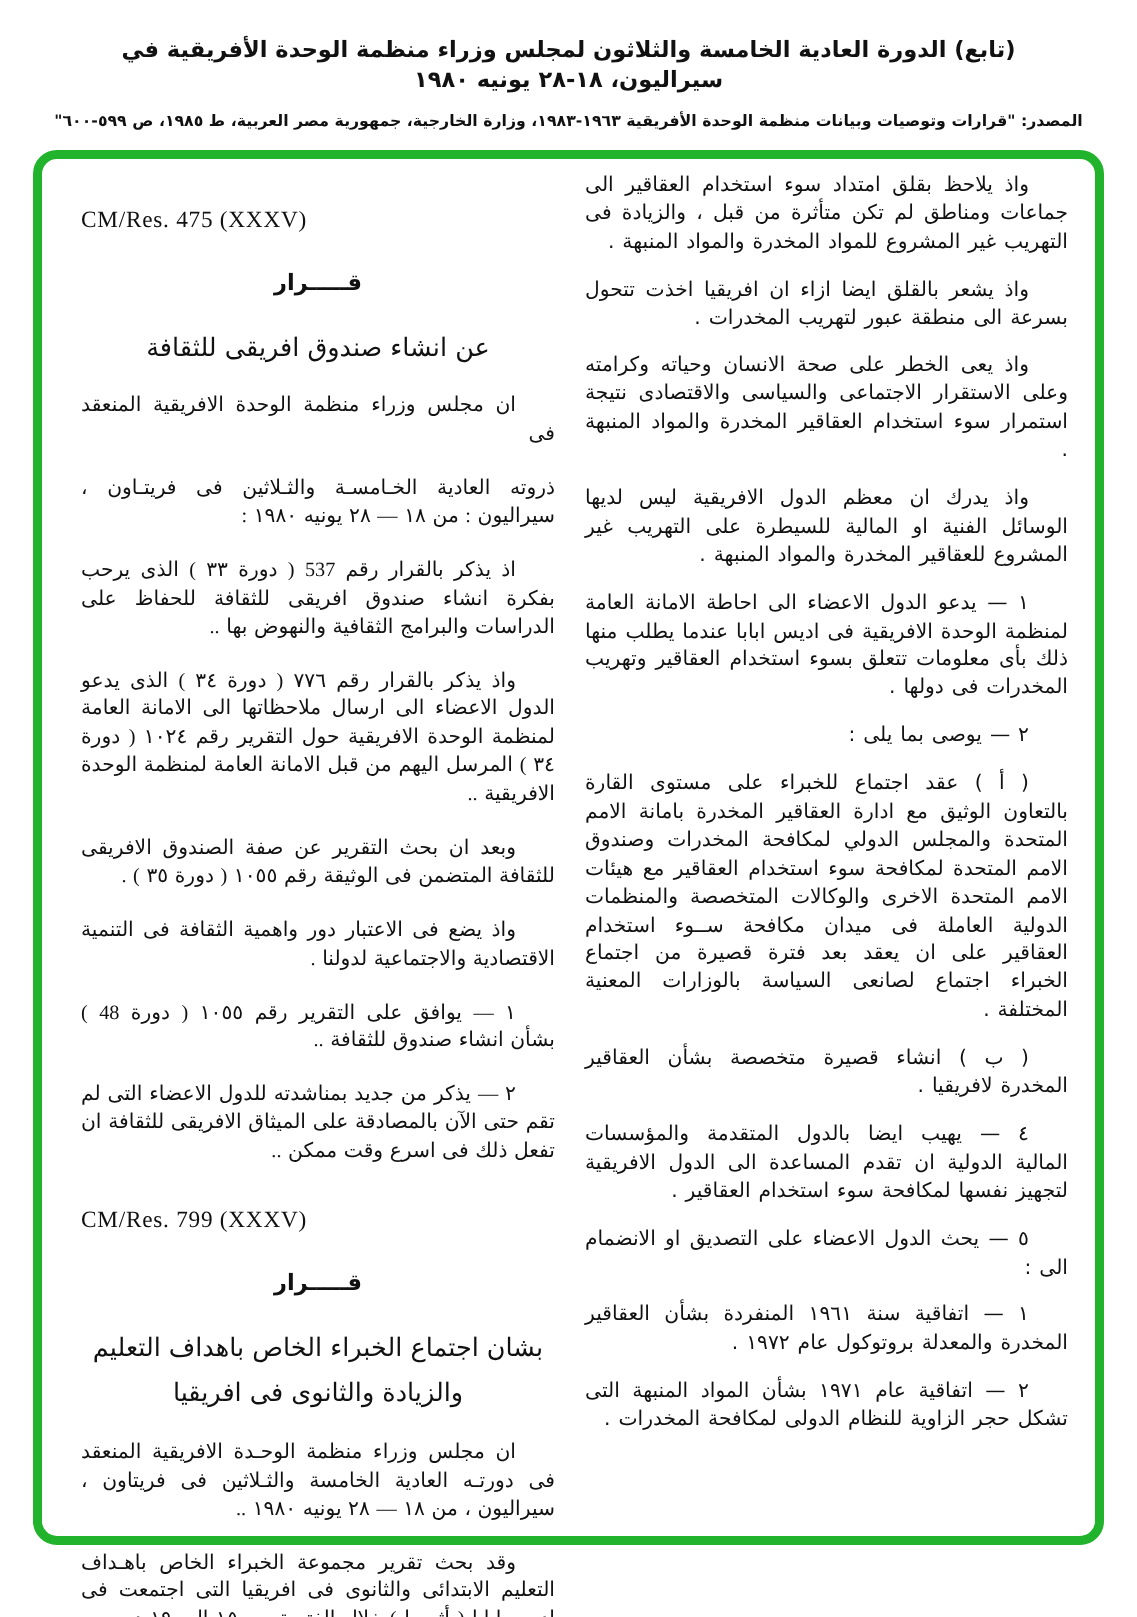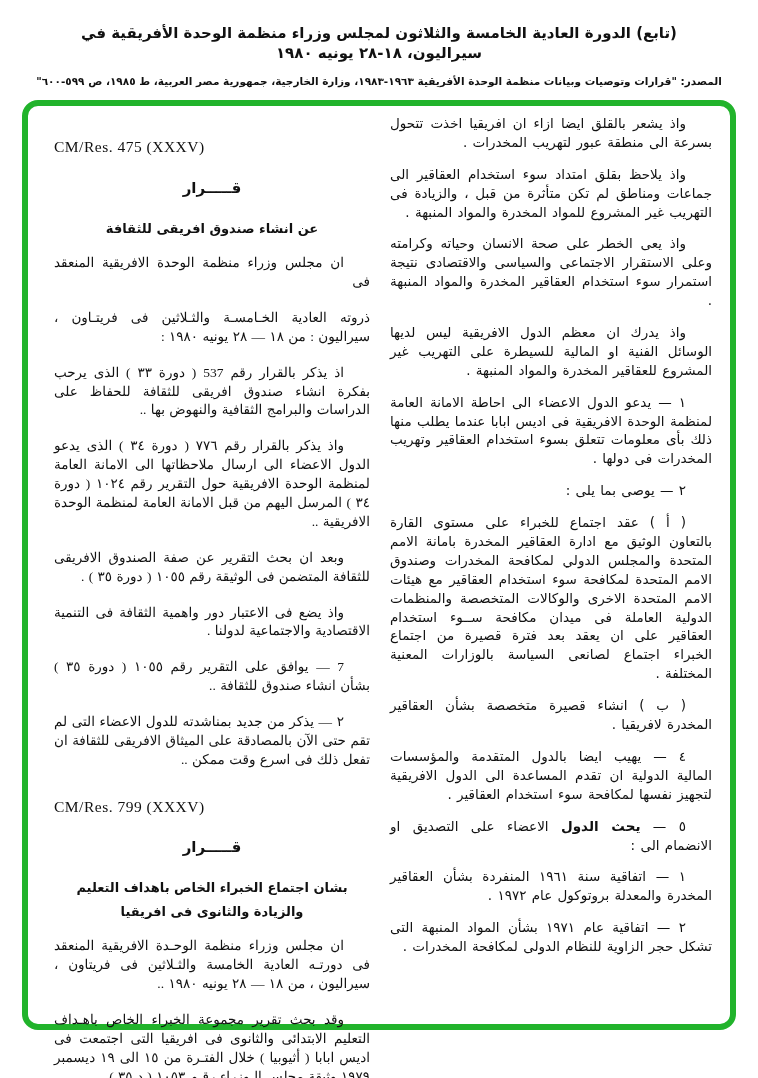--- a/index.html
+++ b/index.html
@@ -57,43 +57,43 @@
   .col-right { top: 8px;  right: 18px; width: 322px; }
   .col-left  { top: 30px; left: 26px;  width: 316px; }
 
   .para {
     margin-bottom: 13px;
     text-indent: 26px;
     word-spacing: 1px;
   }
   .col-left .para { margin-bottom: 17px; font-family: Liberation Serif, serif; }
   .para.no-indent { text-indent: 0; }
-  .para b { font-weight: bold; }
+  .para b { font-weight: normal; }
 
   
   .res-ref {
     direction: ltr;
     text-align: left;
     font-family: "Liberation Serif", "DejaVu Serif", serif;
     font-size: 15.5px;
     letter-spacing: 0.5px;
     margin-bottom: 20px;
     text-indent: 0;
   }
   .res-title {
     text-align: center;
     font-weight: bold;
     font-size: 15px;
     margin-bottom: 18px;
     text-indent: 0;
   }
   .res-subtitle {
     text-align: center;
-    font-weight: bold;
-    font-size: 13px;
+    font-weight: normal;
+    font-size: 17px;
     line-height: 1.8;
     margin-bottom: 14px;
     text-indent: 0;
   }
   .res-block-2 { margin-top: 26px; }
   
   .page-number {
     position: absolute;
     top: 1040px;
     left: 0;
@@ -110,22 +110,22 @@
 <div class="page">
 
   <div class="page-header">
     <div class="header-line1">(تابع) الدورة العادية الخامسة والثلاثون لمجلس وزراء منظمة الوحدة الأفريقية في سيراليون، ١٨-٢٨ يونيه ١٩٨٠</div>
     <div class="header-line2">المصدر: "قرارات وتوصيات وبيانات منظمة الوحدة الأفريقية ١٩٦٣-١٩٨٣، وزارة الخارجية، جمهورية مصر العربية، ط ١٩٨٥، ص ٥٩٩-٦٠٠"</div>
   </div>
 
   <div class="content-frame" style="border-color: rgb(33, 179, 43);">
 
     <div class="column col-right">
+      <p class="para">واذ يلاحظ بقلق امتداد سوء استخدام العقاقير الى جماعات ومناطق لم تكن متأثرة من قبل ، والزيادة فى التهريب غير المشروع للمواد المخدرة والمواد المنبهة .</p>
       <p class="para">واذ يشعر بالقلق ايضا ازاء ان افريقيا اخذت تتحول بسرعة الى منطقة عبور لتهريب المخدرات .</p>
-      <p class="para">واذ يلاحظ بقلق امتداد سوء استخدام العقاقير الى جماعات ومناطق لم تكن متأثرة من قبل ، والزيادة فى التهريب غير المشروع للمواد المخدرة والمواد المنبهة .</p>
       <p class="para">واذ يعى الخطر على صحة الانسان وحياته وكرامته وعلى الاستقرار الاجتماعى والسياسى والاقتصادى نتيجة استمرار سوء استخدام العقاقير المخدرة والمواد المنبهة .</p>
       <p class="para">واذ يدرك ان معظم الدول الافريقية ليس لديها الوسائل الفنية او المالية للسيطرة على التهريب غير المشروع للعقاقير المخدرة والمواد المنبهة .</p>
       <p class="para">١ — يدعو الدول الاعضاء الى احاطة الامانة العامة لمنظمة الوحدة الافريقية فى اديس ابابا عندما يطلب منها ذلك بأى معلومات تتعلق بسوء استخدام العقاقير وتهريب المخدرات فى دولها .</p>
       <p class="para">٢ — يوصى بما يلى :</p>
       <p class="para">( أ ) عقد اجتماع للخبراء على مستوى القارة بالتعاون الوثيق مع ادارة العقاقير المخدرة بامانة الامم المتحدة والمجلس الدولي لمكافحة المخدرات وصندوق الامم المتحدة لمكافحة سوء استخدام العقاقير مع هيئات الامم المتحدة الاخرى والوكالات المتخصصة والمنظمات الدولية العاملة فى ميدان مكافحة ســوء استخدام العقاقير على ان يعقد بعد فترة قصيرة من اجتماع الخبراء اجتماع لصانعى السياسة بالوزارات المعنية المختلفة .</p>
       <p class="para">( ب ) انشاء قصيرة متخصصة بشأن العقاقير المخدرة لافريقيا .</p>
       <p class="para">٤ — يهيب ايضا بالدول المتقدمة والمؤسسات المالية الدولية ان تقدم المساعدة الى الدول الافريقية لتجهيز نفسها لمكافحة سوء استخدام العقاقير .</p>
       <p class="para"><span>٥ — </span><b>يحث الدول</b><span> الاعضاء على التصديق او الانضمام الى :</span></p>
       <p class="para">١ — اتفاقية سنة ١٩٦١ المنفردة بشأن العقاقير المخدرة والمعدلة بروتوكول عام ١٩٧٢ .</p>
       <p class="para">٢ — اتفاقية عام ١٩٧١ بشأن المواد المنبهة التى تشكل حجر الزاوية للنظام الدولى لمكافحة المخدرات .</p>
@@ -136,21 +136,21 @@
       <div>
         <p class="res-ref">CM/Res. 475 (XXXV)</p>
         <p class="res-title">قـــــرار</p>
         <p class="res-subtitle">عن انشاء صندوق افريقى للثقافة</p>
         <p class="para">ان مجلس وزراء منظمة الوحدة الافريقية المنعقد فى</p>
         <p class="para no-indent">ذروته العادية الخـامسـة والثـلاثين فى فريتـاون ، سيراليون : من ١٨ — ٢٨ يونيه ١٩٨٠ :</p>
         <p class="para">اذ يذكر بالقرار رقم 537 ( دورة ٣٣ ) الذى يرحب بفكرة انشاء صندوق افريقى للثقافة للحفاظ على الدراسات والبرامج الثقافية والنهوض بها ..</p>
         <p class="para">واذ يذكر بالقرار رقم ٧٧٦ ( دورة ٣٤ ) الذى يدعو الدول الاعضاء الى ارسال ملاحظاتها الى الامانة العامة لمنظمة الوحدة الافريقية حول التقرير رقم ١٠٢٤ ( دورة ٣٤ ) المرسل اليهم من قبل الامانة العامة لمنظمة الوحدة الافريقية ..</p>
         <p class="para">وبعد ان بحث التقرير عن صفة الصندوق الافريقى للثقافة المتضمن فى الوثيقة رقم ١٠٥٥ ( دورة ٣٥ ) .</p>
         <p class="para">واذ يضع فى الاعتبار دور واهمية الثقافة فى التنمية الاقتصادية والاجتماعية لدولنا .</p>
-        <p class="para">7 — يوافق على التقرير رقم ١٠٥٥ ( دورة ٣٥ ) بشأن انشاء صندوق للثقافة ..</p>
+        <p class="para">١ — يوافق على التقرير رقم ١٠٥٥ ( دورة 48 ) بشأن انشاء صندوق للثقافة ..</p>
         <p class="para">٢ — يذكر من جديد بمناشدته للدول الاعضاء التى لم تقم حتى الآن بالمصادقة على الميثاق الافريقى للثقافة ان تفعل ذلك فى اسرع وقت ممكن ..</p>
       </div>
 
       <div class="res-block-2">
         <p class="res-ref">CM/Res. 799 (XXXV)</p>
         <p class="res-title">قـــــرار</p>
         <p class="res-subtitle"><span>بشان اجتماع الخبراء الخاص باهداف التعليم</span><br><span>والزيادة والثانوى فى افريقيا</span></p>
         <p class="para">ان مجلس وزراء منظمة الوحـدة الافريقية المنعقد فى دورتـه العادية الخامسة والثـلاثين فى فريتاون ، سيراليون ، من ١٨ — ٢٨ يونيه ١٩٨٠ ..</p>
         <p class="para">وقد بحث تقرير مجموعة الخبراء الخاص باهـداف التعليم الابتدائى والثانوى فى افريقيا التى اجتمعت فى اديس ابابا ( أثيوبيا ) خلال الفتـرة من ١٥ الى ١٩ ديسمبر ١٩٧٩ وثيقة مجلس الـوزراء رقـم ١٠٥٣ ( د ٣٥ ) ..</p>
       </div>

